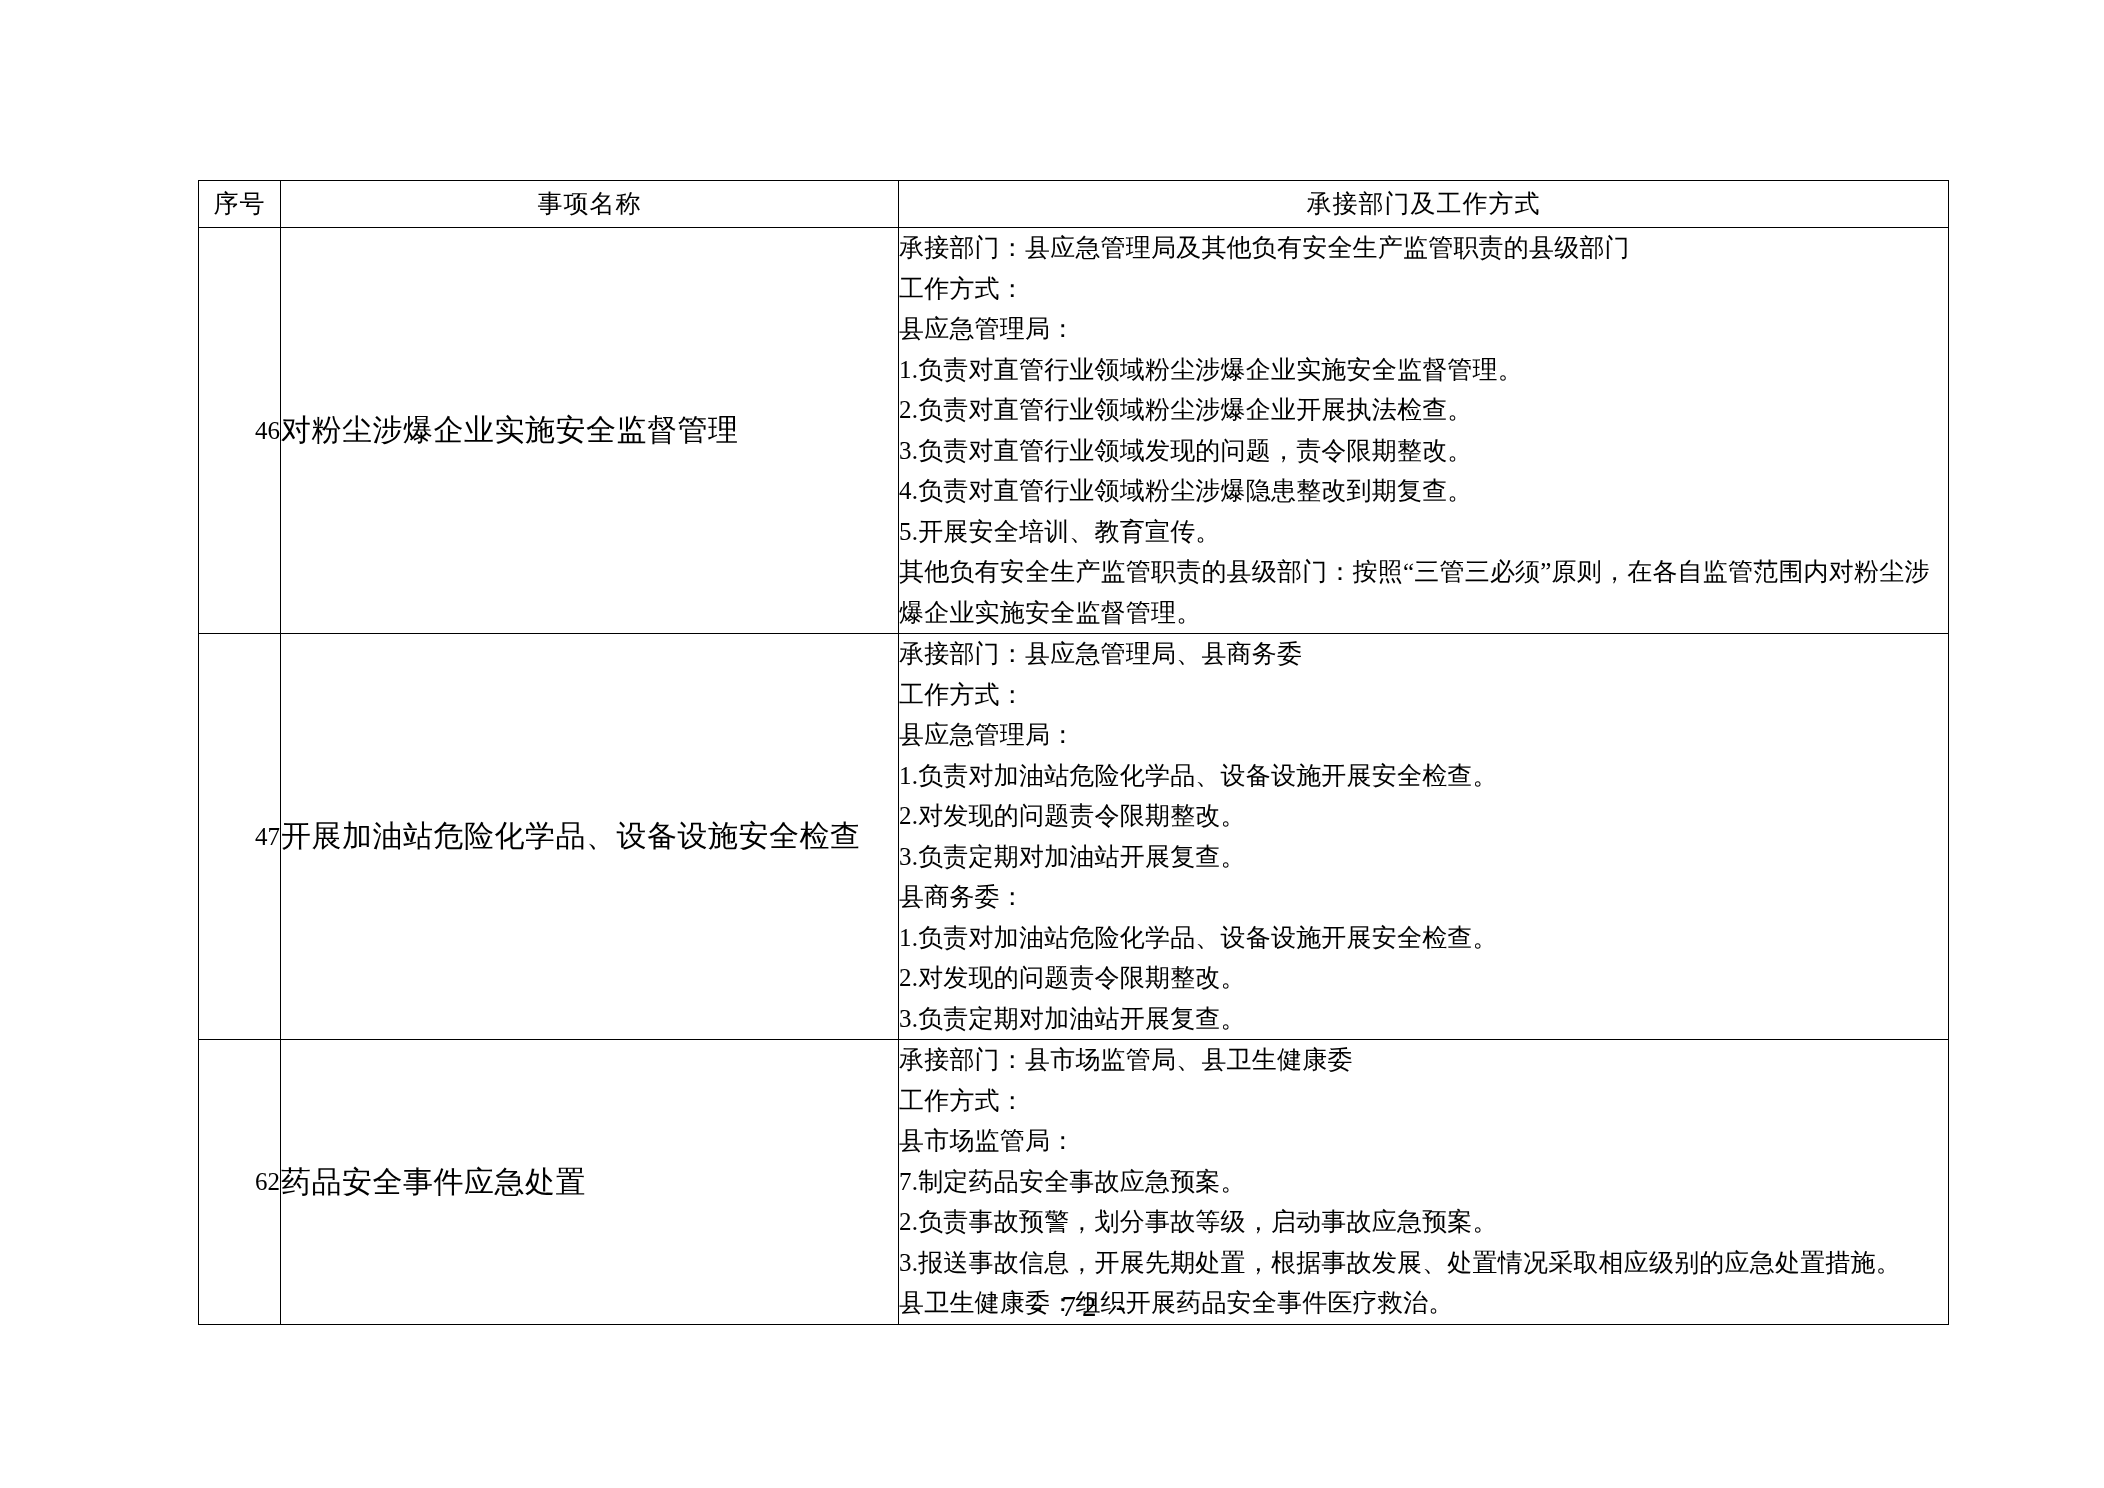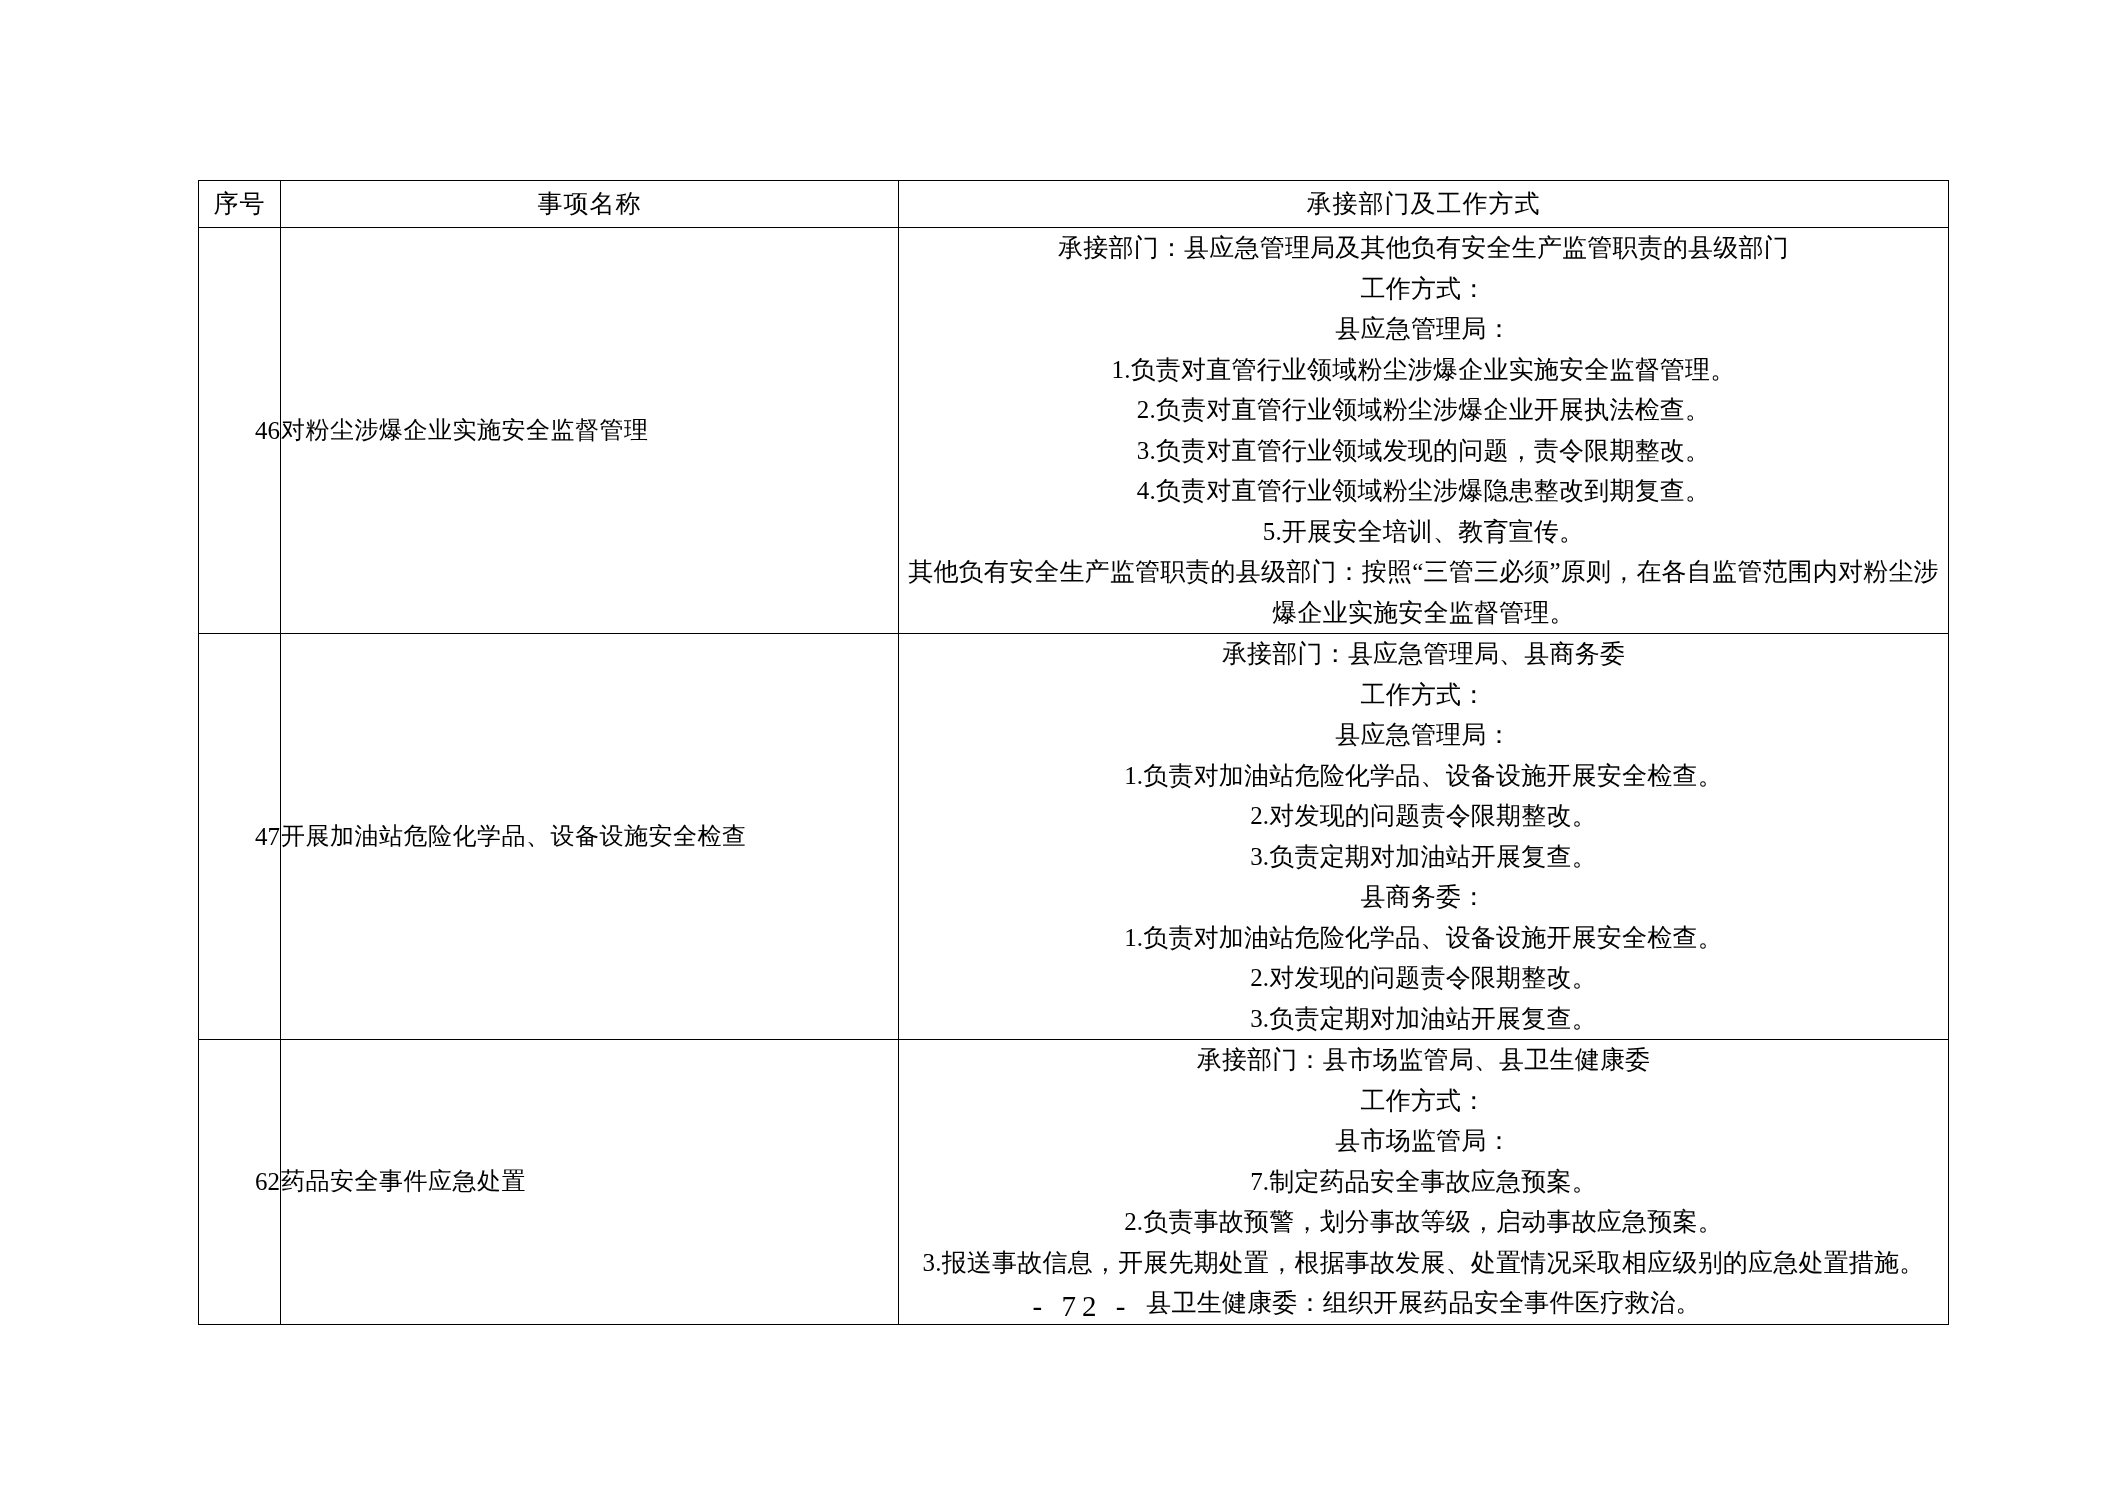--- a/index.html
+++ b/index.html
@@ -47,36 +47,35 @@
     height: 46px;
     line-height: 46px;
     letter-spacing: 1px;
   }
   .cell-no {
     text-align: right;
     font-size: 25px;
     vertical-align: middle;
   }
   .cell-name {
-    font-size: 24px;
+    font-size: 30px;
     padding: 0 14px 0 28px;
     vertical-align: middle;
     line-height: 1.55;
     letter-spacing: 0.5px;
   }
   .cell-dept {
     font-size: 25px;
     padding: 12px 14px 12px 14px;
     vertical-align: top;
     line-height: 1.62;
     letter-spacing: 0.2px;
   }
   .cell-dept .line {
     white-space: normal;
-    text-align: center;
   }
   .footer-page {
     position: absolute;
     left: 0;
     top: 1290px;
     width: 2104px;
     text-align: center;
     font-size: 29px;
     letter-spacing: 6px;
     font-family: "Liberation Serif", "DejaVu Serif", serif;

